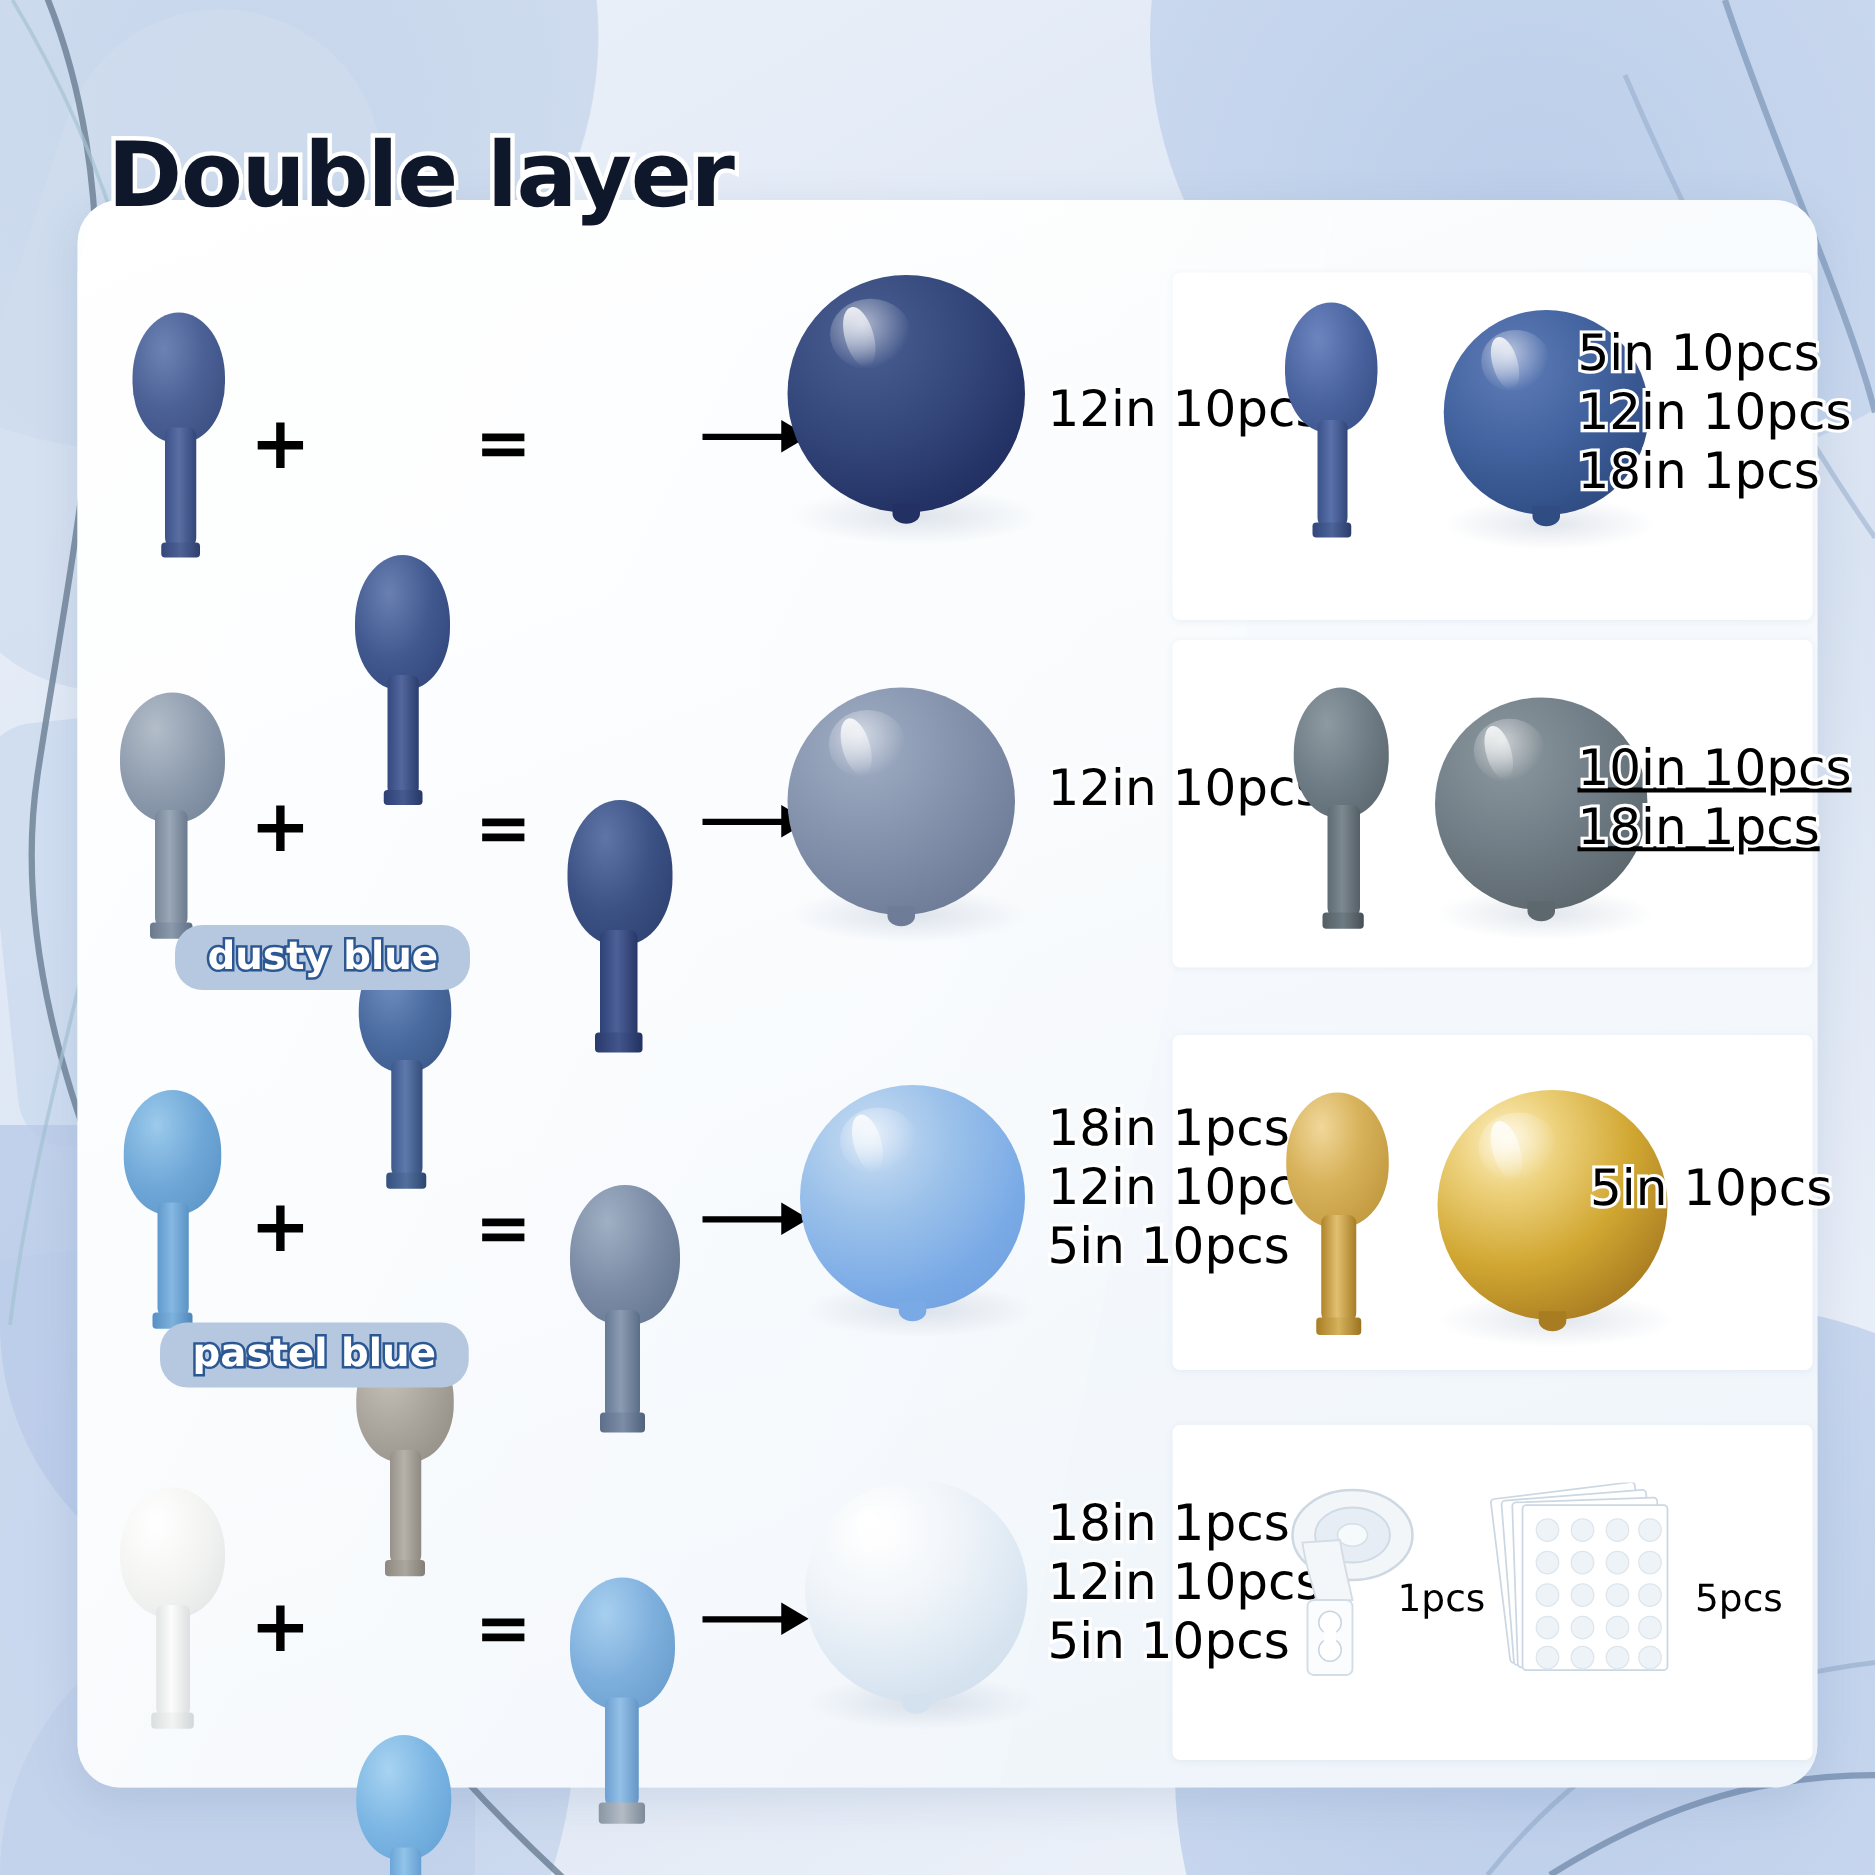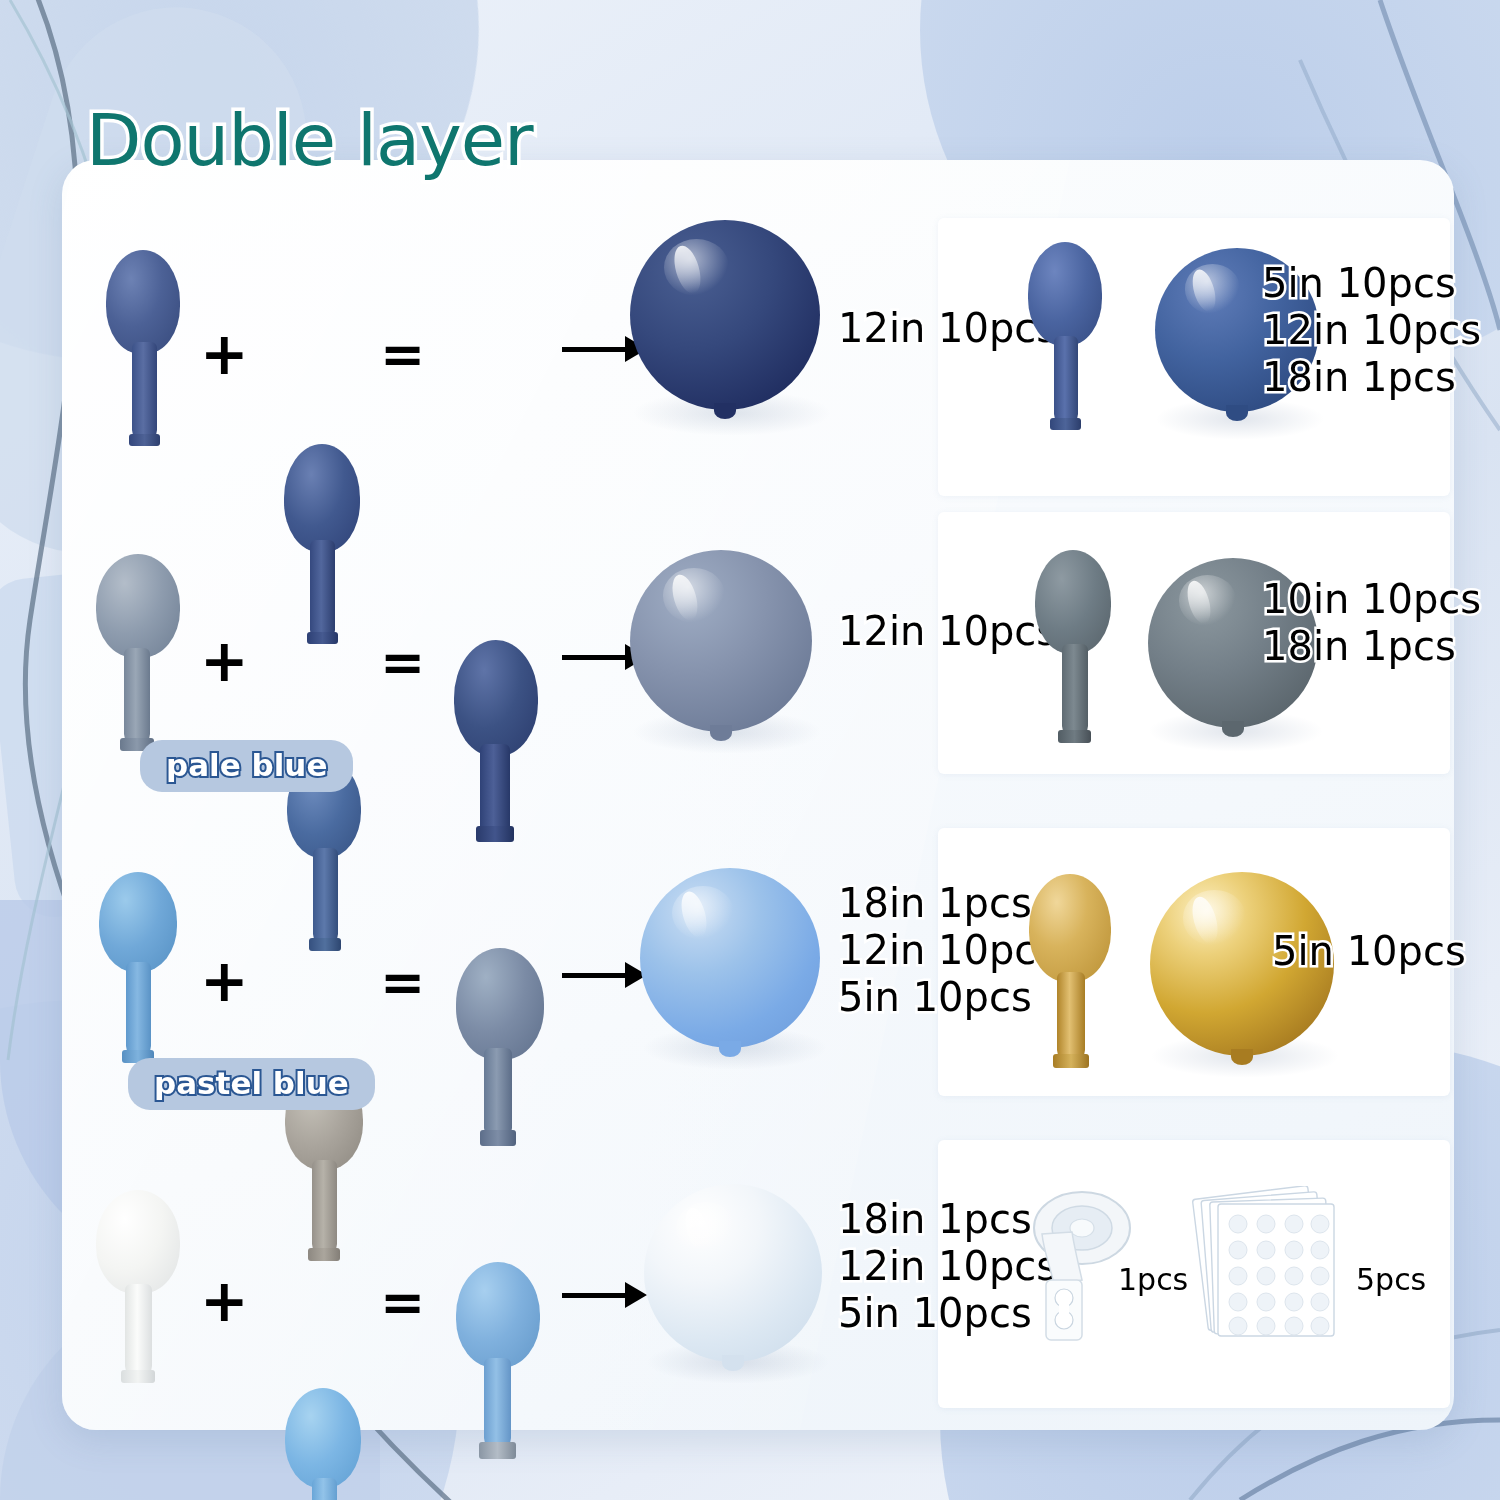--- a/index.html
+++ b/index.html
@@ -30,22 +30,22 @@
   .pill-right-top{right:-40px;top:-60px;width:420px;height:380px;background:#b9cbe8;opacity:.8;
     border-radius:0 0 0 220px;}
   .pill-right-bot{right:-60px;bottom:-60px;width:380px;height:420px;background:#c0d0ea;opacity:.75;
     border-radius:220px 0 0 0;}
 
   
   .titles{position:absolute;top:50px;left:0;width:1500px;height:110px;z-index:6;}
   .title{
     position:absolute;
     font-family:"DejaVu Sans","Liberation Sans",sans-serif;
-    font-weight:normal;font-size:72px;letter-spacing:-1px;
-    color:#0f766e;
+    font-weight:bold;font-size:72px;letter-spacing:-1px;
+    color:#0f172a;
     -webkit-text-stroke:7px #ffffff;
     paint-order:stroke fill;
     text-shadow:0 2px 0 rgba(255,255,255,.9);
     white-space:nowrap;
   }
   .title-double{left:86px;top:48px;}
   .title-single{left:900px;top:48px;}
 
   
   .card{
@@ -277,21 +277,21 @@
         <div class="gloss"></div>
       <div class="knot" style="background:#6e7c98;"></div>
     </div>
   </div>
 
   <div class="spec" style="left:838px;top:68px;">
     <div>12in 10pcs</div>
   </div>
 
   <div class="colorlabel" style="left:140px;top:200px;">
-    <span>pale blue</span>
+    <span>dusty blue</span>
   </div>
 </div>
 
 <div class="row" style="top:540px;">
   <div class="cell defl" style="left:1030px;top:10px;width:86px;height:196px;">
     <div class="bulb" style="left:5px;top:0;width:76px;height:104px;
          background:radial-gradient(ellipse at 35% 28%,#8e9aa2 0%,#6e7c85 48%,#566168 100%);"></div>
     <div class="neck" style="left:32px;top:94px;width:26px;height:92px;
          background:linear-gradient(90deg,#5f6b73,#7d8990 45%,#545f66);"></div>
     <div class="lip" style="left:28px;top:180px;width:33px;height:13px;
@@ -299,21 +299,21 @@
   </div>
   <div class="cell" style="left:1148px;top:18px;">
     <div class="shadow-el" style="left:0;top:152px;width:176px;height:42px;"></div>
     <div class="inflated" style="width:170px;height:170px;
          background:radial-gradient(circle at 34% 27%,#8c989f 0%,#737f88 42%,#5c676e 80%,#4e585e 100%);">
       <div class="gloss-wide"></div>
         <div class="gloss"></div>
       <div class="knot" style="background:#5c676e;"></div>
     </div>
   </div>
-  <div class="spec" style="left:1262px;top:36px;">
+  <div class="spec" style="left:1262px;top:52px;text-decoration:underline;">
     <div>10in 10pcs</div>
     <div>18in 1pcs</div>
   </div>
 </div>
 
 <div class="row" style="top:860px;">
 
   <div class="cell defl" style="left:94px;top:12px;width:88px;height:196px;">
     <div class="bulb" style="left:5px;top:0;width:78px;height:100px;
          background:radial-gradient(ellipse at 34% 28%,#9bcaeb 0%,#70a8d8 48%,#5590c3 100%);"></div>

